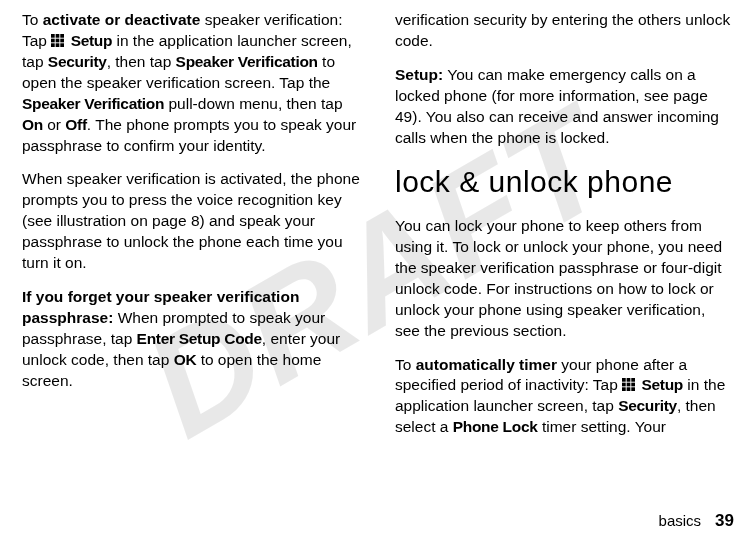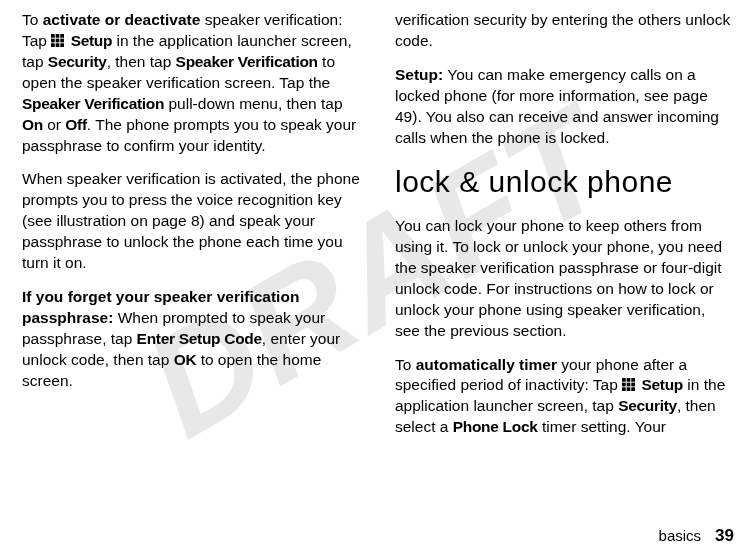--- a/index.html
+++ b/index.html
@@ -61,21 +61,21 @@
   }
   .icon-grid {
     display: inline-block;
     width: 13px;
     height: 13px;
     vertical-align: -1px;
     margin: 0 2px 0 0;
   }
   .footer {
     position: absolute;
-    bottom: 0;
+    bottom: 15px;
     right: 22px;
     font-size: 15px;
     z-index: 1;
     margin-top: 8px;
   }
   .footer .label {
     margin-right: 14px;
   }
   .footer .num {
     font-weight: bold;

